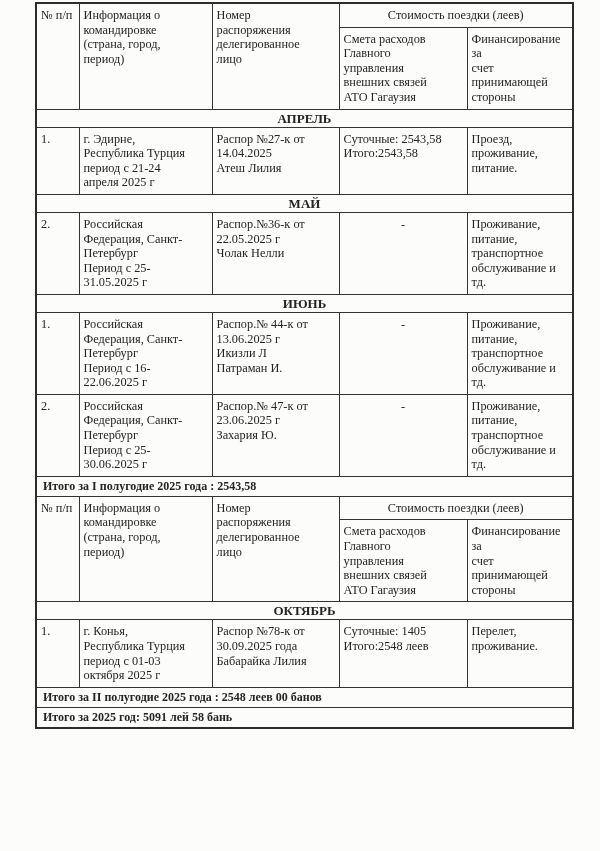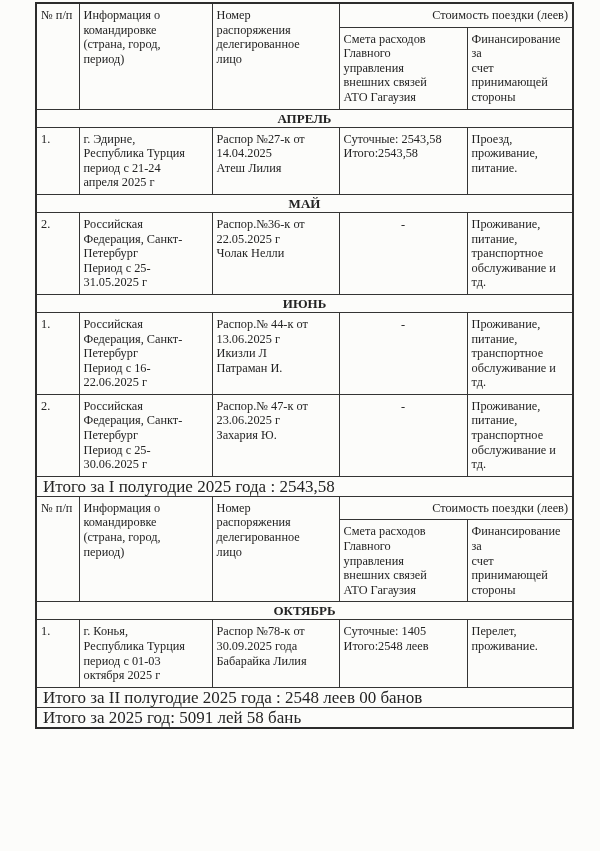--- a/index.html
+++ b/index.html
@@ -9,25 +9,25 @@
     background:#fcfcfa;color:#242424;
     font-family:"Liberation Serif","DejaVu Serif",serif;
   }
   .title{margin:11px 0 0 0;text-align:center;font-weight:bold;
     font-size:14px;line-height:15.3px;white-space:pre-wrap;}
   table.doc{border-collapse:collapse;margin:2px 0 0 35px;width:537px;
     table-layout:fixed;border:2px solid #2c2c2c;}
   table.doc td{border:1px solid #343434;vertical-align:top;
     padding:4px 4px;font-size:12.3px;line-height:14.6px;white-space:pre-line;
     overflow:hidden;}
-  td.c{text-align:right;}
+  td.c{text-align:center;}
   td.costhead{padding:2px 2px;}
   tr.monthband td{text-align:center;font-weight:bold;font-size:13px;
     line-height:15px;padding:1px 18px;white-space:normal;}
-  tr.totalband td{font-weight:normal;font-size:17px;line-height:15px;
+  tr.totalband td{font-weight:bold;font-size:12px;line-height:15px;
     padding:2px 6px;white-space:normal;}
   td.dash{vertical-align:middle;text-align:center;}
   td.numcell{padding-left:6px;}
   .cost-bold{font-weight:normal;}
 </style>
 </head>
 <body>
 
 <div class="page">
 

